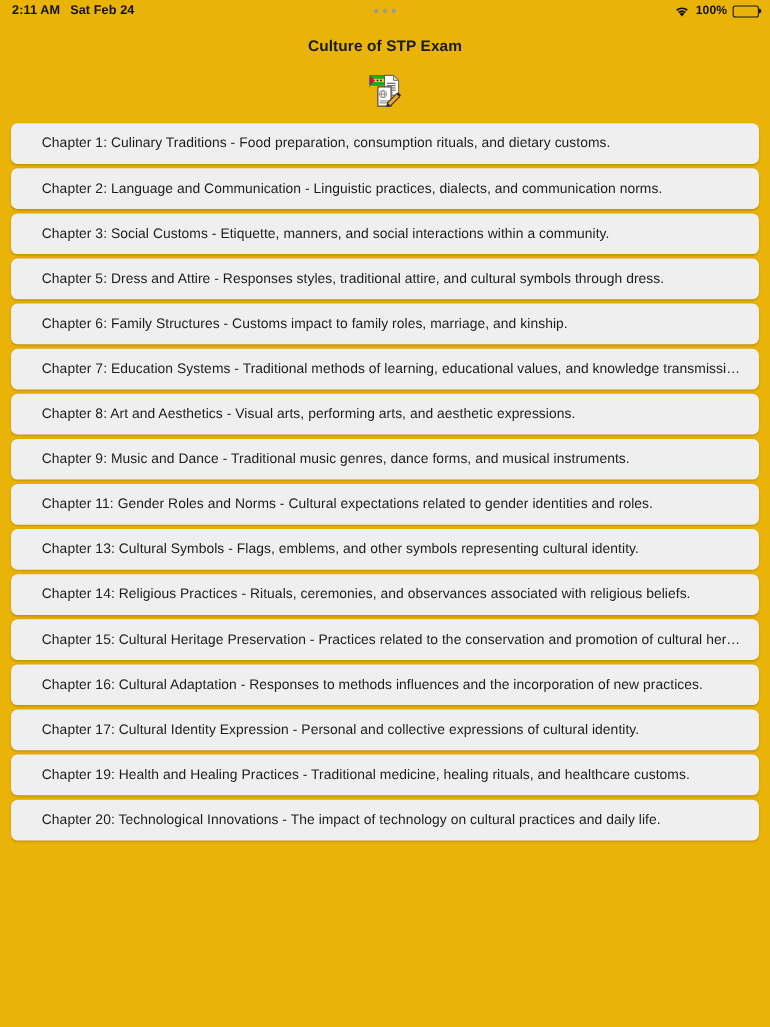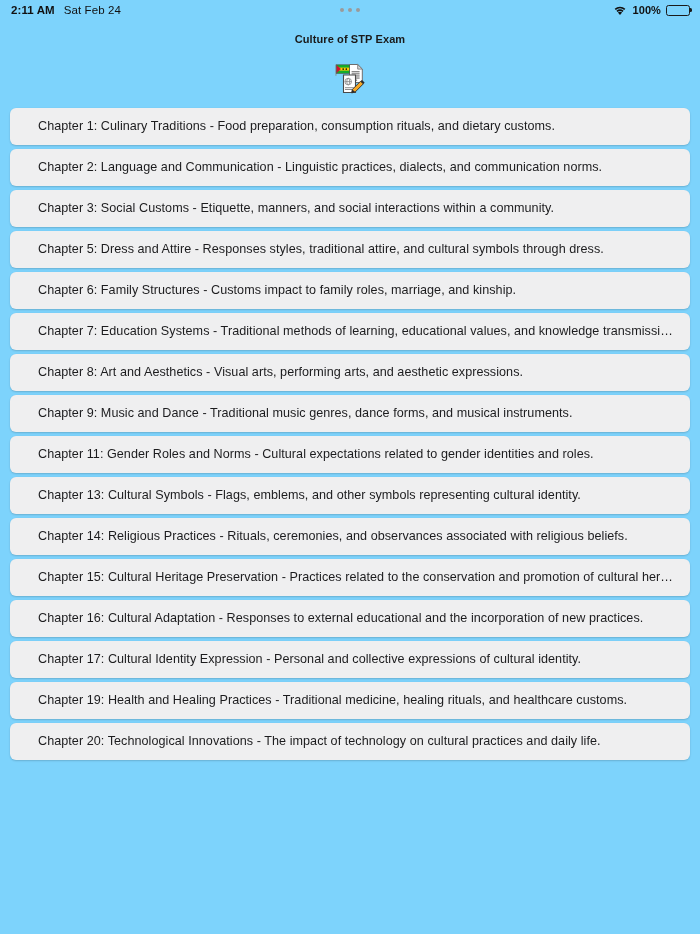--- a/index.html
+++ b/index.html
@@ -10,21 +10,21 @@
     overflow: hidden;
     background: #ffffff;
     font-family: "Liberation Sans", sans-serif;
     -webkit-font-smoothing: antialiased;
   }
 
   .screen {
     position: relative;
     width: 700px;
     height: 934px;
-    background: #7dd3fc;
+    background: #eab308;
     display: flex;
     flex-direction: column;
   }
 
   
   .status-bar {
     height: 20px;
     flex: 0 0 20px;
     display: flex;
     align-items: center;
@@ -35,21 +35,21 @@
     letter-spacing: 0.1px;
     position: relative;
   }
   .status-left {
     display: flex;
     align-items: baseline;
     gap: 9px;
     white-space: nowrap;
   }
   .status-time { font-weight: bold; }
-  .status-date { font-weight: normal; }
+  .status-date { font-weight: bold; }
 
   .status-center {
     position: absolute;
     left: 0; right: 0;
     top: 0; bottom: 0;
     display: flex;
     align-items: center;
     justify-content: center;
     pointer-events: none;
   }
@@ -99,21 +99,21 @@
 
   
   .doc-header {
     flex: 0 0 auto;
     padding-top: 13px;
     display: flex;
     flex-direction: column;
     align-items: center;
   }
   .doc-title {
-    font-size: 11px;
+    font-size: 14px;
     font-weight: bold;
     color: #1a1a1a;
     letter-spacing: 0.1px;
     text-align: center;
   }
   .doc-icon-wrap {
     margin-top: 14px;
     width: 40px;
     height: 40px;
     display: flex;
@@ -262,21 +262,21 @@
       <div class="chapter-row">
         <span class="chapter-row-label">Chapter 13: Cultural Symbols - Flags, emblems, and other symbols representing cultural identity.</span>
       </div>
       <div class="chapter-row">
         <span class="chapter-row-label">Chapter 14: Religious Practices - Rituals, ceremonies, and observances associated with religious beliefs.</span>
       </div>
       <div class="chapter-row">
         <span class="chapter-row-label">Chapter 15: Cultural Heritage Preservation - Practices related to the conservation and promotion of cultural heritage.</span>
       </div>
       <div class="chapter-row">
-        <span class="chapter-row-label">Chapter 16: Cultural Adaptation - Responses to external educational and the incorporation of new practices.</span>
+        <span class="chapter-row-label">Chapter 16: Cultural Adaptation - Responses to methods influences and the incorporation of new practices.</span>
       </div>
       <div class="chapter-row">
         <span class="chapter-row-label">Chapter 17: Cultural Identity Expression - Personal and collective expressions of cultural identity.</span>
       </div>
       <div class="chapter-row">
         <span class="chapter-row-label">Chapter 19: Health and Healing Practices - Traditional medicine, healing rituals, and healthcare customs.</span>
       </div>
       <div class="chapter-row">
         <span class="chapter-row-label">Chapter 20: Technological Innovations - The impact of technology on cultural practices and daily life.</span>
       </div>

